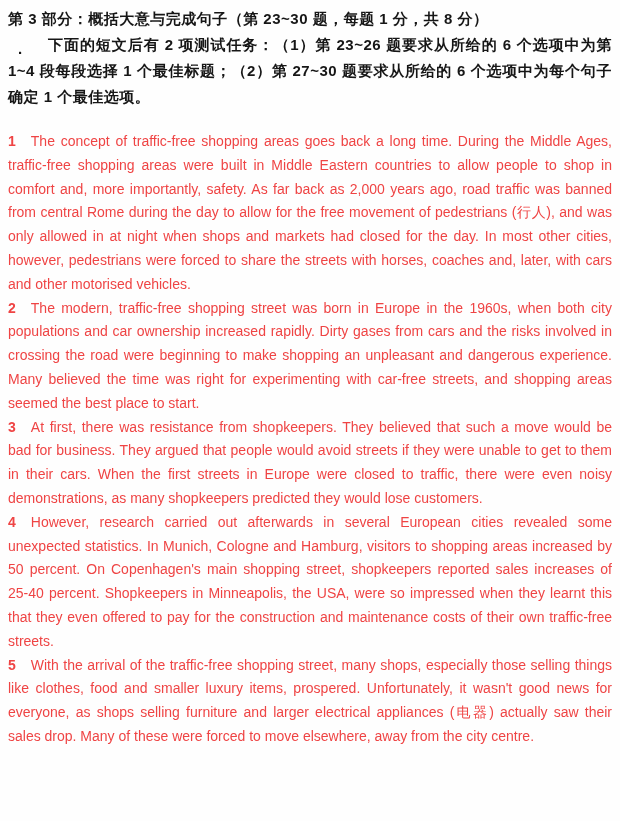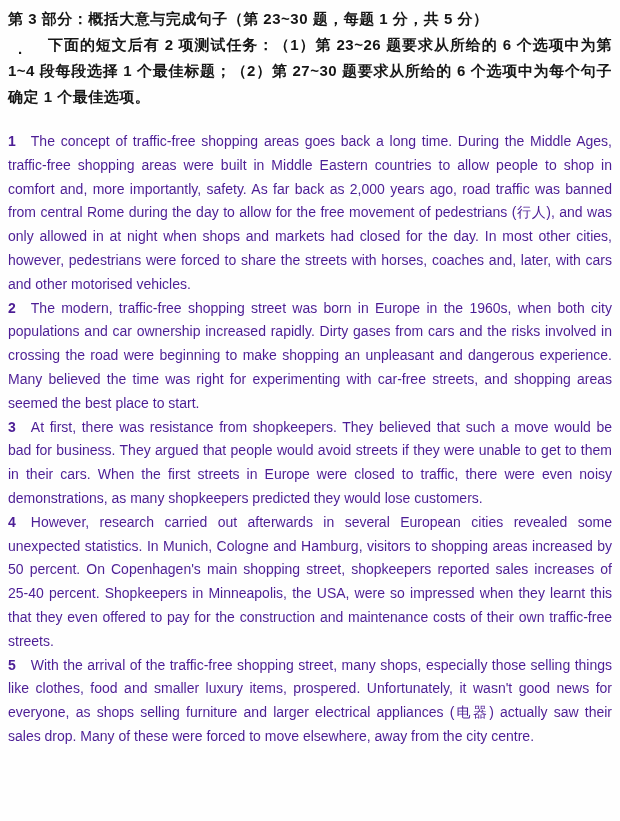--- a/index.html
+++ b/index.html
@@ -52,33 +52,33 @@
     letter-spacing: 0.2px;
   }
   .article-body {
     margin-top: 20px;
     font-size: 14px;
     line-height: 23.8px;
   }
   .para {
     margin: 0;
     text-align: justify;
-    color: #4c1d95;
+    color: #ef4444;
   }
   .para-num {
     font-weight: 700;
     margin-right: 15px;
   }
 </style>
 </head>
 <body>
 
 <div class="page">
 
-  <div class="cn-heading">第 3 部分：概括大意与完成句子（第 23~30 题，每题 1 分，共 5 分）</div>
+  <div class="cn-heading">第 3 部分：概括大意与完成句子（第 23~30 题，每题 1 分，共 8 分）</div>
 
   <div class="cn-instructions">
     <span class="stray-dot">.</span><span>下面的短文后有 2 项测试任务：（1）第 23~26 题要求从所给的 6 个选项中为第 1~4 段每段选择 1 个最佳标题；（2）第 27~30 题要求从所给的 6 个选项中为每个句子确定 1 个最佳选项。</span>
   </div>
 
 
   <div class="article-body">
 
     <p class="para">
       <span class="para-num">1</span><span>The concept of traffic-free shopping areas goes back a long time. During the Middle Ages, traffic-free shopping areas were built in Middle Eastern countries to allow people to shop in comfort and, more importantly, safety. As far back as 2,000 years ago, road traffic was banned from central Rome during the day to allow for the free movement of pedestrians (行人), and was only allowed in at night when shops and markets had closed for the day. In most other cities, however, pedestrians were forced to share the streets with horses, coaches and, later, with cars and other motorised vehicles.</span>

